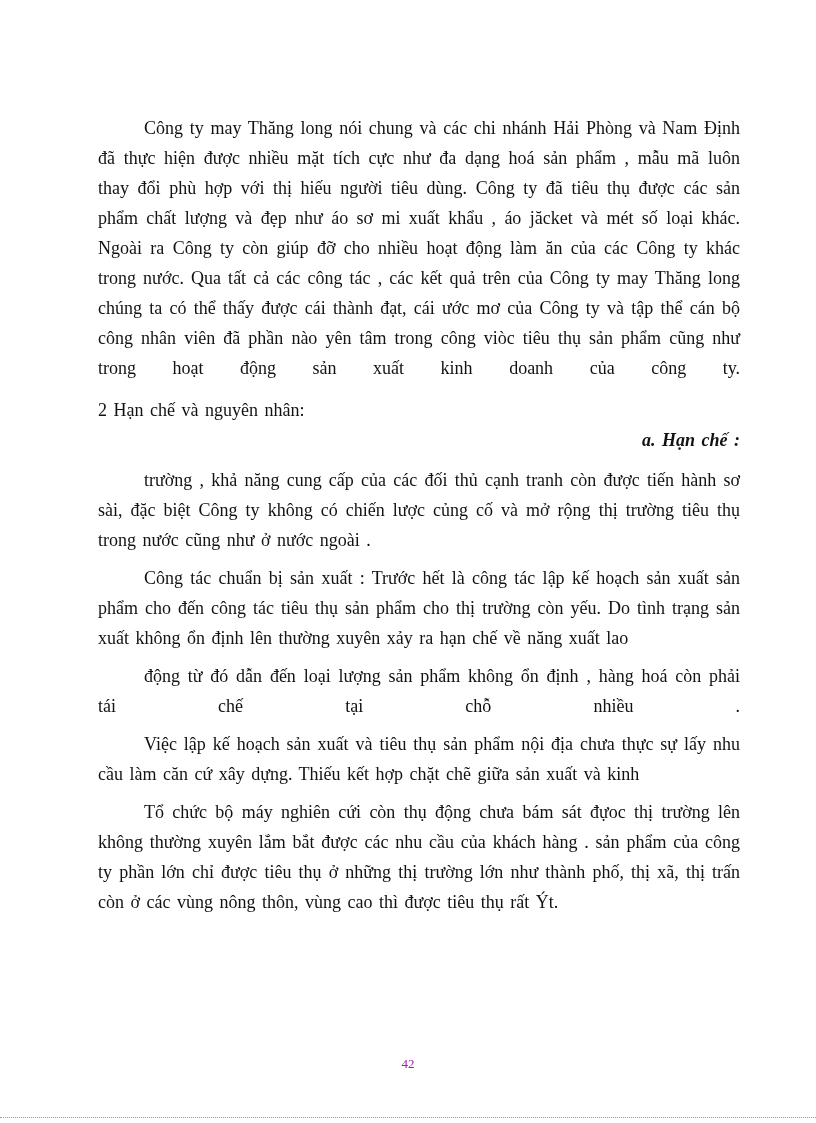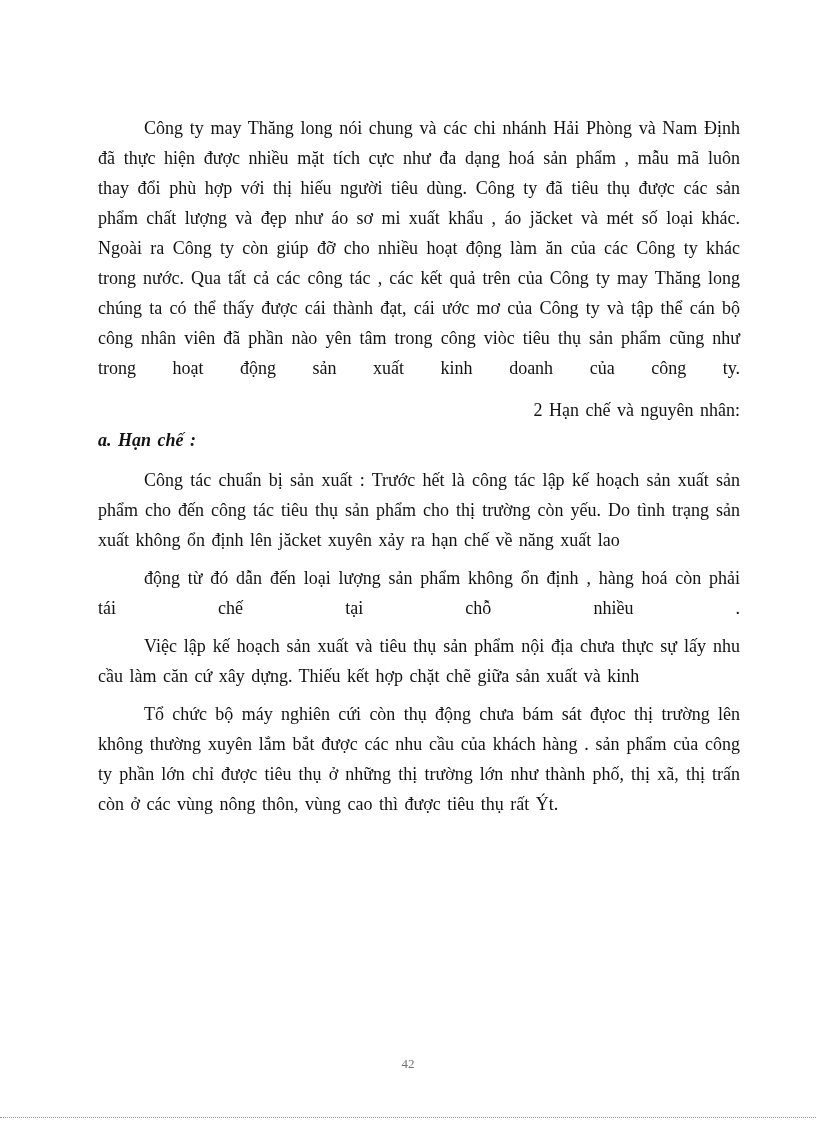--- a/index.html
+++ b/index.html
@@ -28,39 +28,39 @@
     font-size: 18px;
     line-height: 30px;
     text-align: justify;
     word-spacing: 2px;
   }
   p.indent { text-indent: 46px; }
   p.jlast  { text-align-last: justify; }
   p.p1     { margin-bottom: 12px; }
   p.heading {
     margin-bottom: 0;
-    text-align: right;
+    text-align: left;
     text-align-last: auto;
   }
   p.subheading {
     margin-bottom: 10px;
     font-weight: bold;
     font-style: italic;
-    text-align: left;
+    text-align: right;
     text-align-last: auto;
   }
   .footer {
     position: absolute;
     top: 1056px;
     left: 0;
     width: 816px;
     text-align: center;
     font-size: 13px;
     line-height: 16px;
-    color: #737373;
+    color: #a21caf;
   }
   .page-break-dots {
     position: absolute;
     top: 1117px;
     left: 0;
     width: 816px;
     height: 0;
     border-top: 1px dotted #9b9b9b;
   }
 </style>
@@ -68,22 +68,23 @@
 <body>
 
 <main class="page">
   <p class="indent jlast p1">Công ty may Thăng long nói chung và các chi nhánh Hải Phòng và Nam Định đã thực hiện được nhiều mặt tích cực như đa dạng hoá sản phẩm , mẫu mã luôn thay đổi phù hợp với thị hiếu người tiêu dùng. Công ty đã tiêu thụ được các sản phẩm chất lượng và đẹp như áo sơ mi xuất khẩu , áo jăcket và mét số loại khác. Ngoài ra Công ty còn giúp đỡ cho nhiều hoạt động làm ăn của các Công ty khác trong nước. Qua tất cả các công tác , các kết quả trên của Công ty may Thăng long chúng ta có thể thấy được cái thành đạt, cái ước mơ của Công ty và tập thể cán bộ công nhân viên đã phần nào yên tâm trong công viòc tiêu thụ sản phẩm cũng như trong hoạt động sản xuất kinh doanh của công ty.</p>
 
   <p class="heading">2 Hạn chế và nguyên nhân:</p>
 
   <p class="subheading">a. Hạn chế :</p>
 
 
+  <p class="indent">trường , khả năng cung cấp của các đối thủ cạnh tranh còn được tiến hành sơ sài, đặc biệt Công ty không có chiến lược củng cố và mở rộng thị trường tiêu thụ trong nước cũng như ở nước ngoài .</p>
 
-  <p class="indent">Công tác chuẩn bị sản xuất : Trước hết là công tác lập kế hoạch sản xuất sản phẩm cho đến công tác tiêu thụ sản phẩm cho thị trường còn yếu. Do tình trạng sản xuất không ổn định lên jăcket xuyên xảy ra hạn chế về năng xuất lao</p>
+  <p class="indent">Công tác chuẩn bị sản xuất : Trước hết là công tác lập kế hoạch sản xuất sản phẩm cho đến công tác tiêu thụ sản phẩm cho thị trường còn yếu. Do tình trạng sản xuất không ổn định lên thường xuyên xảy ra hạn chế về năng xuất lao</p>
 
   <p class="indent jlast">động từ đó dẫn đến loại lượng sản phẩm không ổn định , hàng hoá còn phải tái chế tại chỗ nhiều .</p>
 
   <p class="indent">Việc lập kế hoạch sản xuất và tiêu thụ sản phẩm nội địa chưa thực sự lấy nhu cầu làm căn cứ xây dựng. Thiếu kết hợp chặt chẽ giữa sản xuất và kinh</p>
 
   <p class="indent">Tổ chức bộ máy nghiên cứi còn thụ động chưa bám sát đựoc thị trường lên không thường xuyên lắm bắt được các nhu cầu của khách hàng . sản phẩm của công ty phần lớn chỉ được tiêu thụ ở những thị trường lớn như thành phố, thị xã, thị trấn còn ở các vùng nông thôn, vùng cao thì được tiêu thụ rất Ýt.</p>
 </main>
 
 <div class="footer">42</div>
 

